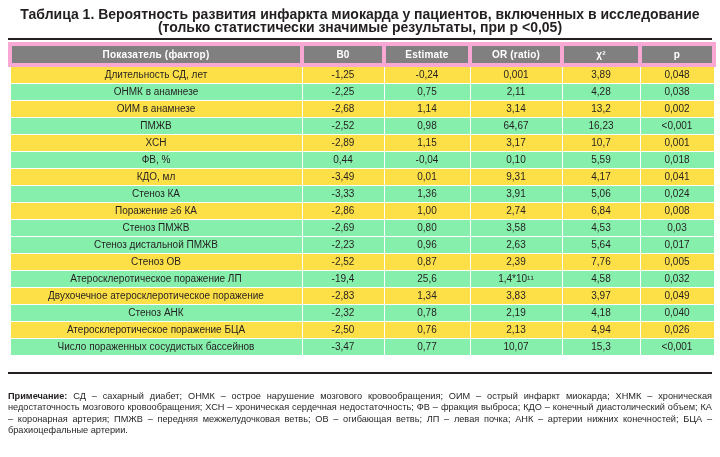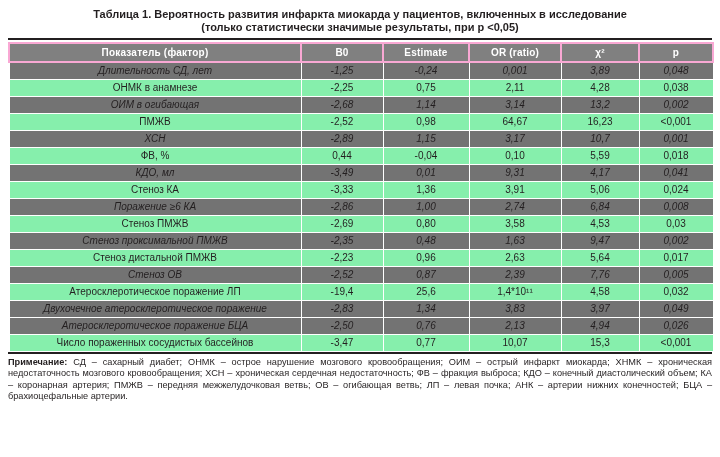--- a/index.html
+++ b/index.html
@@ -16,21 +16,21 @@
     overflow: hidden;
   }
   .page {
     width: 720px;
     height: 457px;
     padding: 6px 8px 0 8px;
     position: relative;
   }
   .caption {
     text-align: center;
-    font-size: 11px;
+    font-size: 14px;
     font-weight: bold;
     line-height: 13px;
     margin: 2px 10px 4px 10px;
   }
   .caption .sub {
     display: block;
     font-weight: bold;
   }
   table.main {
     border-collapse: collapse;
@@ -44,47 +44,47 @@
   table.main col.c4 { width: 78px; }
   table.main col.c5 { width: 74px; }
 
   table.main th {
     background: #808080;
     color: #ffffff;
     font-size: 10px;
     font-weight: bold;
     text-align: center;
     padding: 3px 2px;
-    border: 2px solid #f9a8d4;
+    border: 4px solid #f9a8d4;
     letter-spacing: 0.2px;
   }
   table.main td {
     font-size: 10px;
     padding: 2px 4px;
     border: 1px solid #ffffff;
     height: 16px;
     line-height: 12px;
   }
   table.main td.label {
     text-align: center;
     font-weight: normal;
   }
   table.main td.num {
     text-align: center;
   }
-  tr.odd td { background: #737373; font-style: italic; }
+  tr.odd td { background: #fde047; }
   tr.even td { background: #86efac; }
 
   .note {
-    margin-top: 0;
+    margin-top: 16px;
     font-size: 9.2px;
     line-height: 11.4px;
     text-align: justify;
     border-top: 2px solid #231f20;
-    padding-top: 3px;
+    padding-top: 17px;
   }
   .note b { font-weight: bold; }
   .outer-top-rule {
     border-top: 2px solid #231f20;
     margin: 0 0 2px 0;
   }
 </style>
 </head>
 <body>
 
@@ -127,21 +127,21 @@
       </tr>
       <tr class="even">
         <td class="label">ОНМК в анамнезе</td>
         <td class="num">-2,25</td>
         <td class="num">0,75</td>
         <td class="num">2,11</td>
         <td class="num">4,28</td>
         <td class="num">0,038</td>
       </tr>
       <tr class="odd">
-        <td class="label">ОИМ в огибающая</td>
+        <td class="label">ОИМ в анамнезе</td>
         <td class="num">-2,68</td>
         <td class="num">1,14</td>
         <td class="num">3,14</td>
         <td class="num">13,2</td>
         <td class="num">0,002</td>
       </tr>
       <tr class="even">
         <td class="label">ПМЖВ</td>
         <td class="num">-2,52</td>
         <td class="num">0,98</td>
@@ -190,28 +190,20 @@
         <td class="num">0,008</td>
       </tr>
       <tr class="even">
         <td class="label">Стеноз ПМЖВ</td>
         <td class="num">-2,69</td>
         <td class="num">0,80</td>
         <td class="num">3,58</td>
         <td class="num">4,53</td>
         <td class="num">0,03</td>
       </tr>
-      <tr class="odd">
-        <td class="label">Стеноз проксимальной ПМЖВ</td>
-        <td class="num">-2,35</td>
-        <td class="num">0,48</td>
-        <td class="num">1,63</td>
-        <td class="num">9,47</td>
-        <td class="num">0,002</td>
-      </tr>
       <tr class="even">
         <td class="label">Стеноз дистальной ПМЖВ</td>
         <td class="num">-2,23</td>
         <td class="num">0,96</td>
         <td class="num">2,63</td>
         <td class="num">5,64</td>
         <td class="num">0,017</td>
       </tr>
       <tr class="odd">
         <td class="label">Стеноз ОВ</td>
@@ -230,20 +222,28 @@
         <td class="num">0,032</td>
       </tr>
       <tr class="odd">
         <td class="label">Двухочечное атеросклеротическое поражение</td>
         <td class="num">-2,83</td>
         <td class="num">1,34</td>
         <td class="num">3,83</td>
         <td class="num">3,97</td>
         <td class="num">0,049</td>
       </tr>
+      <tr class="even">
+        <td class="label">Стеноз АНК</td>
+        <td class="num">-2,32</td>
+        <td class="num">0,78</td>
+        <td class="num">2,19</td>
+        <td class="num">4,18</td>
+        <td class="num">0,040</td>
+      </tr>
       <tr class="odd">
         <td class="label">Атеросклеротическое поражение БЦА</td>
         <td class="num">-2,50</td>
         <td class="num">0,76</td>
         <td class="num">2,13</td>
         <td class="num">4,94</td>
         <td class="num">0,026</td>
       </tr>
       <tr class="even">
         <td class="label">Число пораженных сосудистых бассейнов</td>

